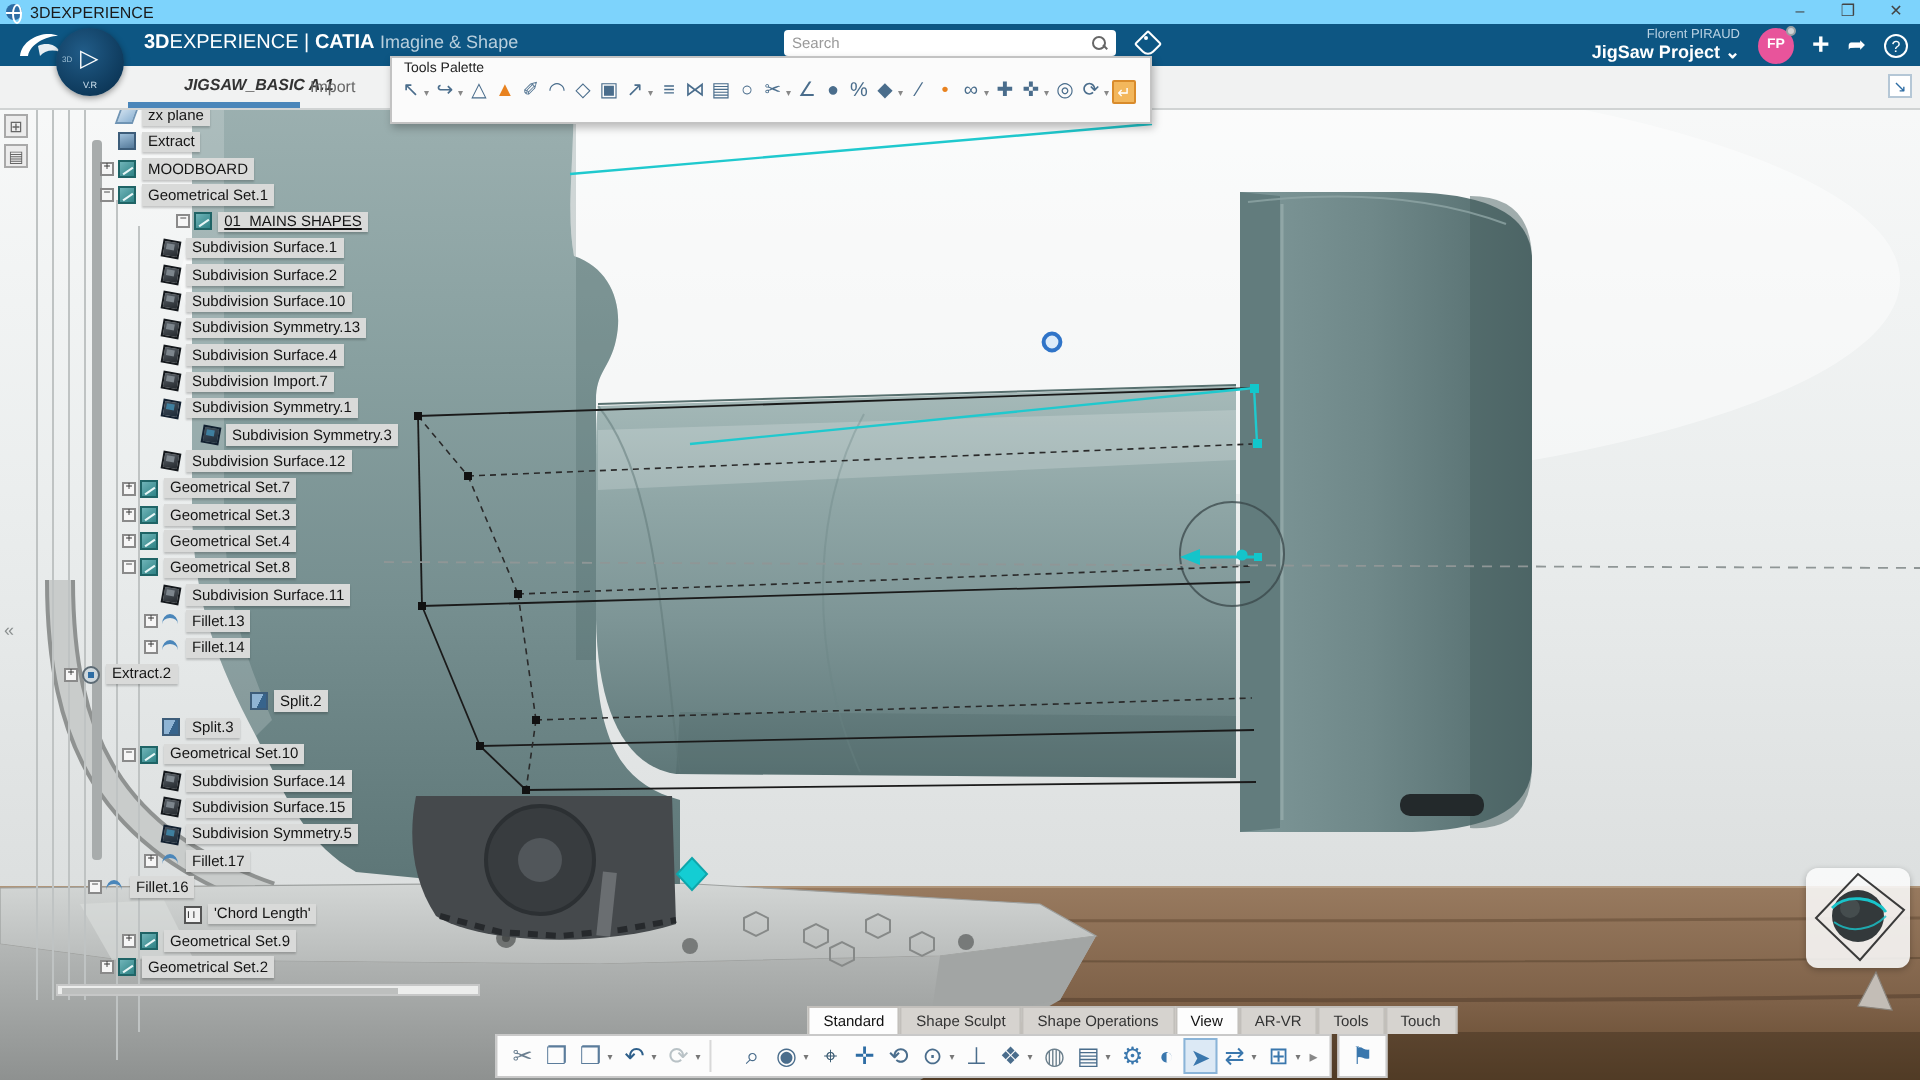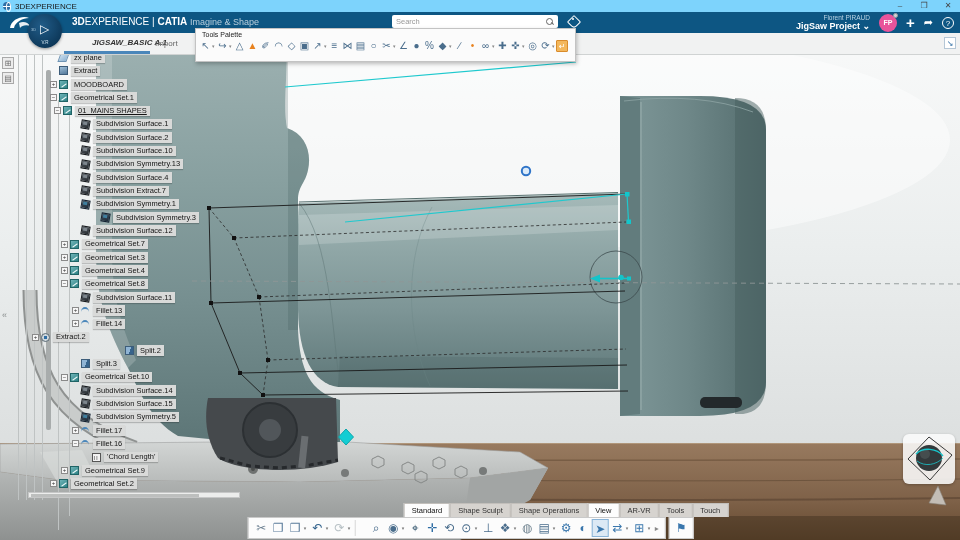--- a/index.html
+++ b/index.html
@@ -300,21 +300,21 @@
       <div class="trow" style="padding-left: 50px;">
         <span class="exp">+</span>
         <span class="ticon ti-gset"></span>
         <span class="tlabel">MOODBOARD</span>
       </div>
       <div class="trow" style="padding-left: 50px;">
         <span class="exp">−</span>
         <span class="ticon ti-gset"></span>
         <span class="tlabel">Geometrical Set.1</span>
       </div>
-      <div class="trow" style="padding-left: 54px;">
+      <div class="trow" style="padding-left: 27px; justify-content: center;">
         <span class="exp">−</span>
         <span class="ticon ti-gset"></span>
         <span class="tlabel ul">01_MAINS SHAPES</span>
       </div>
       <div class="trow" style="padding-left: 72px;">
         <span class="noexp"></span>
         <span class="ticon ti-subdiv"></span>
         <span class="tlabel">Subdivision Surface.1</span>
       </div>
       <div class="trow" style="padding-left: 72px;">
@@ -333,21 +333,21 @@
         <span class="tlabel">Subdivision Symmetry.13</span>
       </div>
       <div class="trow" style="padding-left: 72px;">
         <span class="noexp"></span>
         <span class="ticon ti-subdiv"></span>
         <span class="tlabel">Subdivision Surface.4</span>
       </div>
       <div class="trow" style="padding-left: 72px;">
         <span class="noexp"></span>
         <span class="ticon ti-subdiv"></span>
-        <span class="tlabel">Subdivision Extract.7</span>
+        <span class="tlabel">Subdivision Import.7</span>
       </div>
       <div class="trow" style="padding-left: 72px;">
         <span class="noexp"></span>
         <span class="ticon ti-subsym"></span>
         <span class="tlabel">Subdivision Symmetry.1</span>
       </div>
       <div class="trow" style="padding-left: 92px;">
         <span class="noexp"></span>
         <span class="ticon ti-subsym"></span>
         <span class="tlabel">Subdivision Symmetry.3</span>
@@ -425,21 +425,21 @@
       <div class="trow" style="padding-left: 72px;">
         <span class="noexp"></span>
         <span class="ticon ti-subsym"></span>
         <span class="tlabel">Subdivision Symmetry.5</span>
       </div>
       <div class="trow" style="padding-left: 72px;">
         <span class="exp">+</span>
         <span class="ticon ti-fillet"></span>
         <span class="tlabel">Fillet.17</span>
       </div>
-      <div class="trow" style="padding-left: 72px;">
+      <div class="trow" style="padding-left: 44px;">
         <span class="exp">−</span>
         <span class="ticon ti-fillet"></span>
         <span class="tlabel">Fillet.16</span>
       </div>
       <div class="trow" style="padding-left: 83px;">
         <span class="noexp"></span>
         <span class="ticon ti-chord"></span>
         <span class="tlabel">'Chord Length'</span>
       </div>
       <div class="trow" style="padding-left: 61px;">

